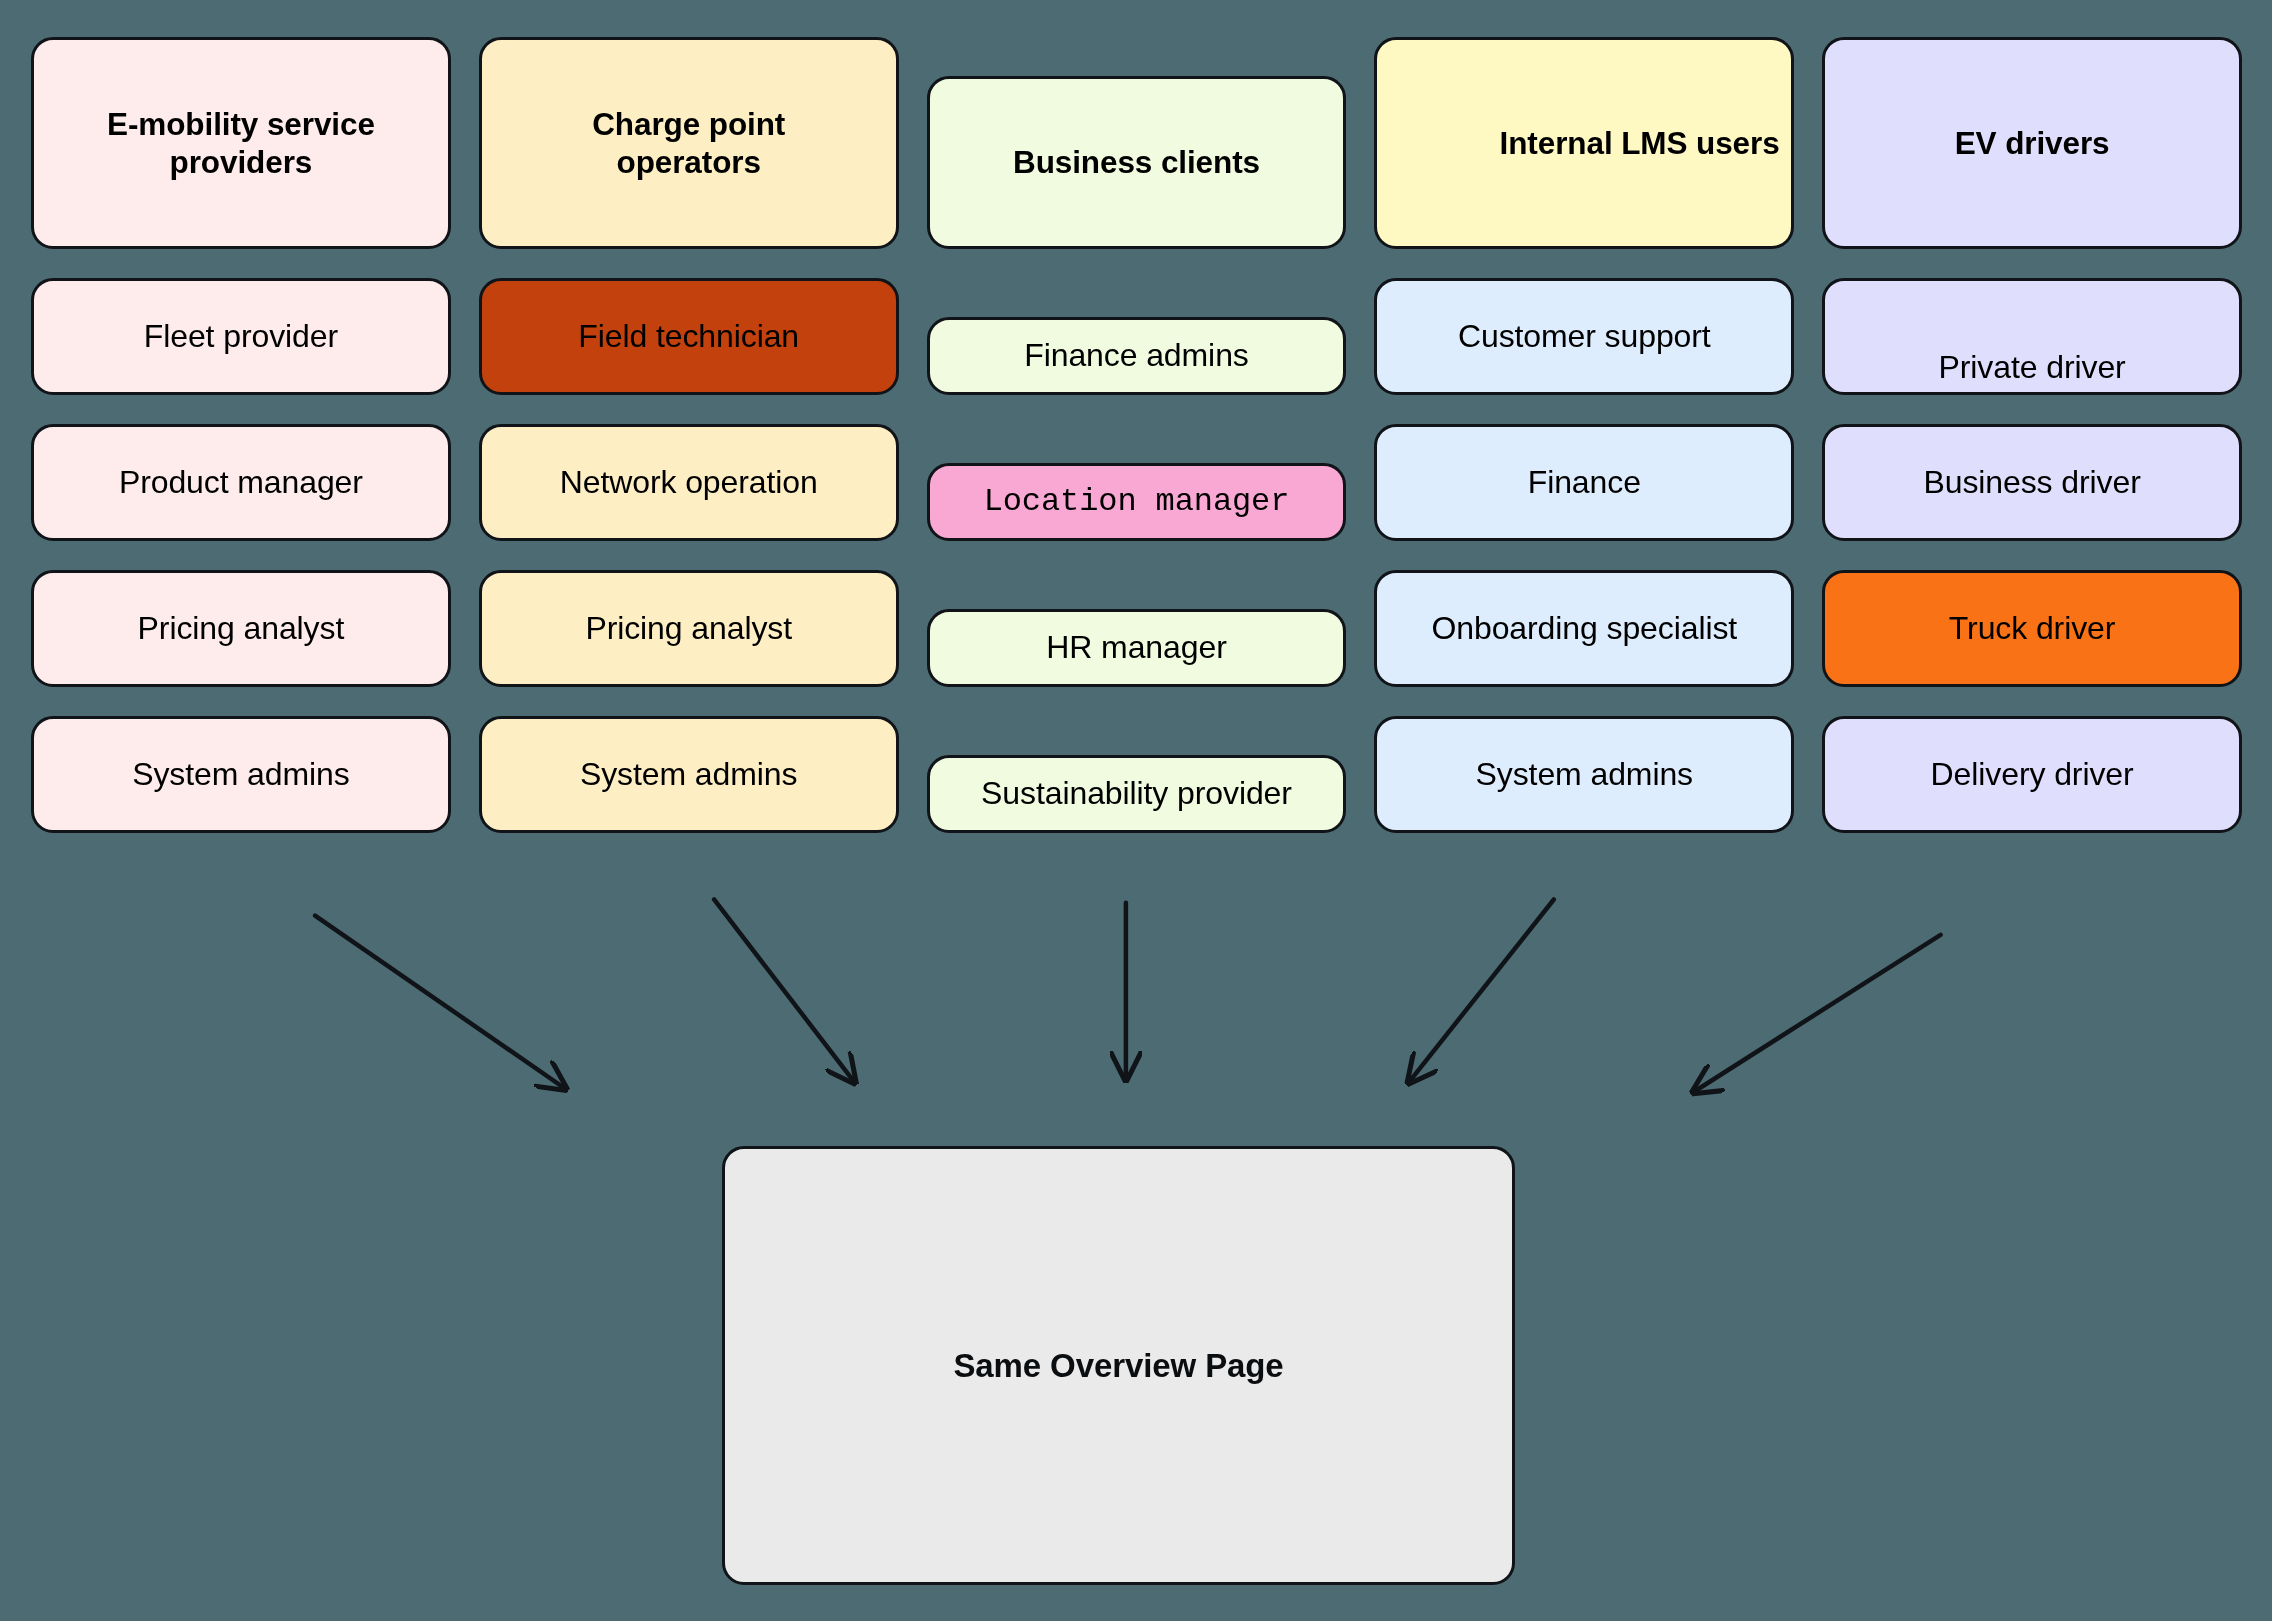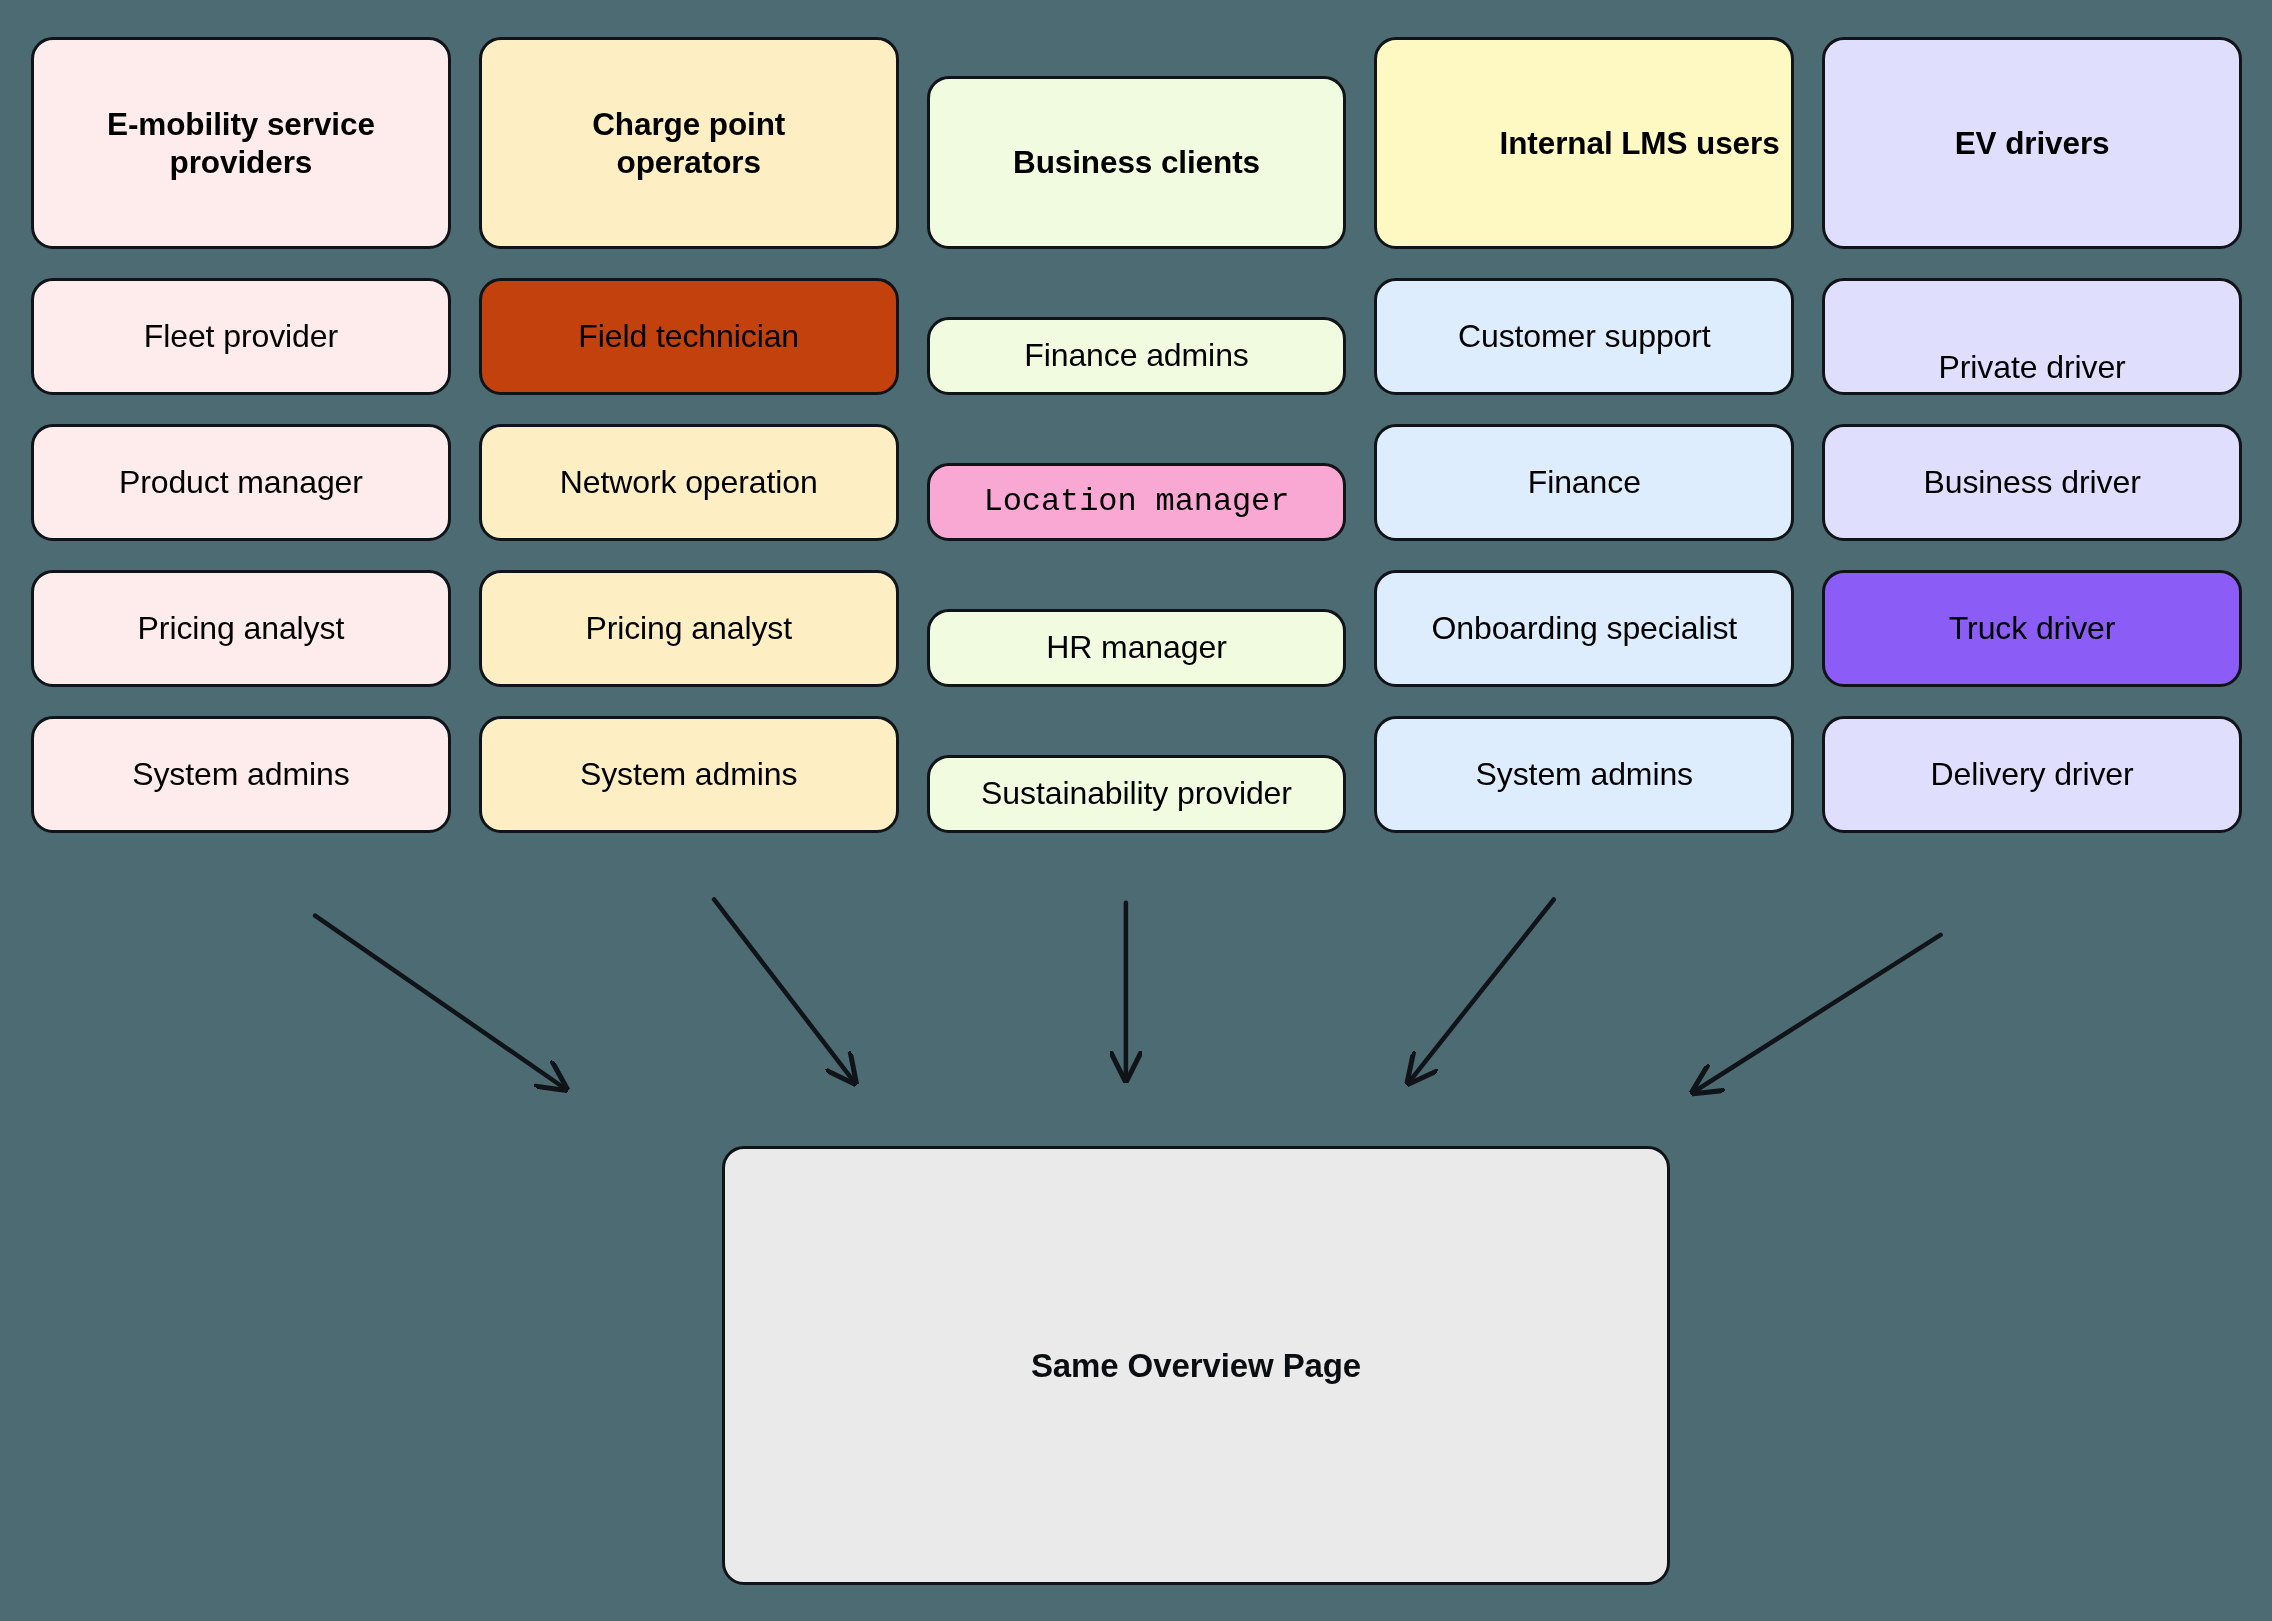--- a/index.html
+++ b/index.html
@@ -65,21 +65,21 @@
     left: 0; top: 0;
     width: 2273px; height: 1621px;
     pointer-events: none;
   }
 
   
   #dest {
     position: absolute;
     left: 722px;
     top: 1146px;
-    width: 948px;
+    width: 793px;
     height: 439px;
     background: #eaeaea;
     border: 3.9px solid #101418;
     border-radius: 22px;
     box-sizing: border-box;
     display: flex;
     align-items: center;
     justify-content: center;
     font-weight: bold;
     font-size: 33px;
@@ -153,21 +153,21 @@
     </div>
     <div class="card sub c-yellow" style="background: rgb(253, 239, 195);">
       <span>Pricing analyst</span>
     </div>
     <div class="card sub c-green" style="background: rgb(240, 251, 224);">
       <span>HR manager</span>
     </div>
     <div class="card sub c-blue" style="background: rgb(222, 237, 253);">
       <span>Onboarding specialist</span>
     </div>
-    <div class="card sub c-purple" style="background: #8b5cf6;">
+    <div class="card sub c-purple" style="background: #f97316;">
       <span>Truck driver</span>
     </div>
 
     <div class="card sub c-pink" style="background: rgb(253, 236, 235);">
       <span>System admins</span>
     </div>
     <div class="card sub c-yellow" style="background: rgb(253, 239, 195);">
       <span>System admins</span>
     </div>
     <div class="card sub c-green" style="background: rgb(240, 251, 224);">

